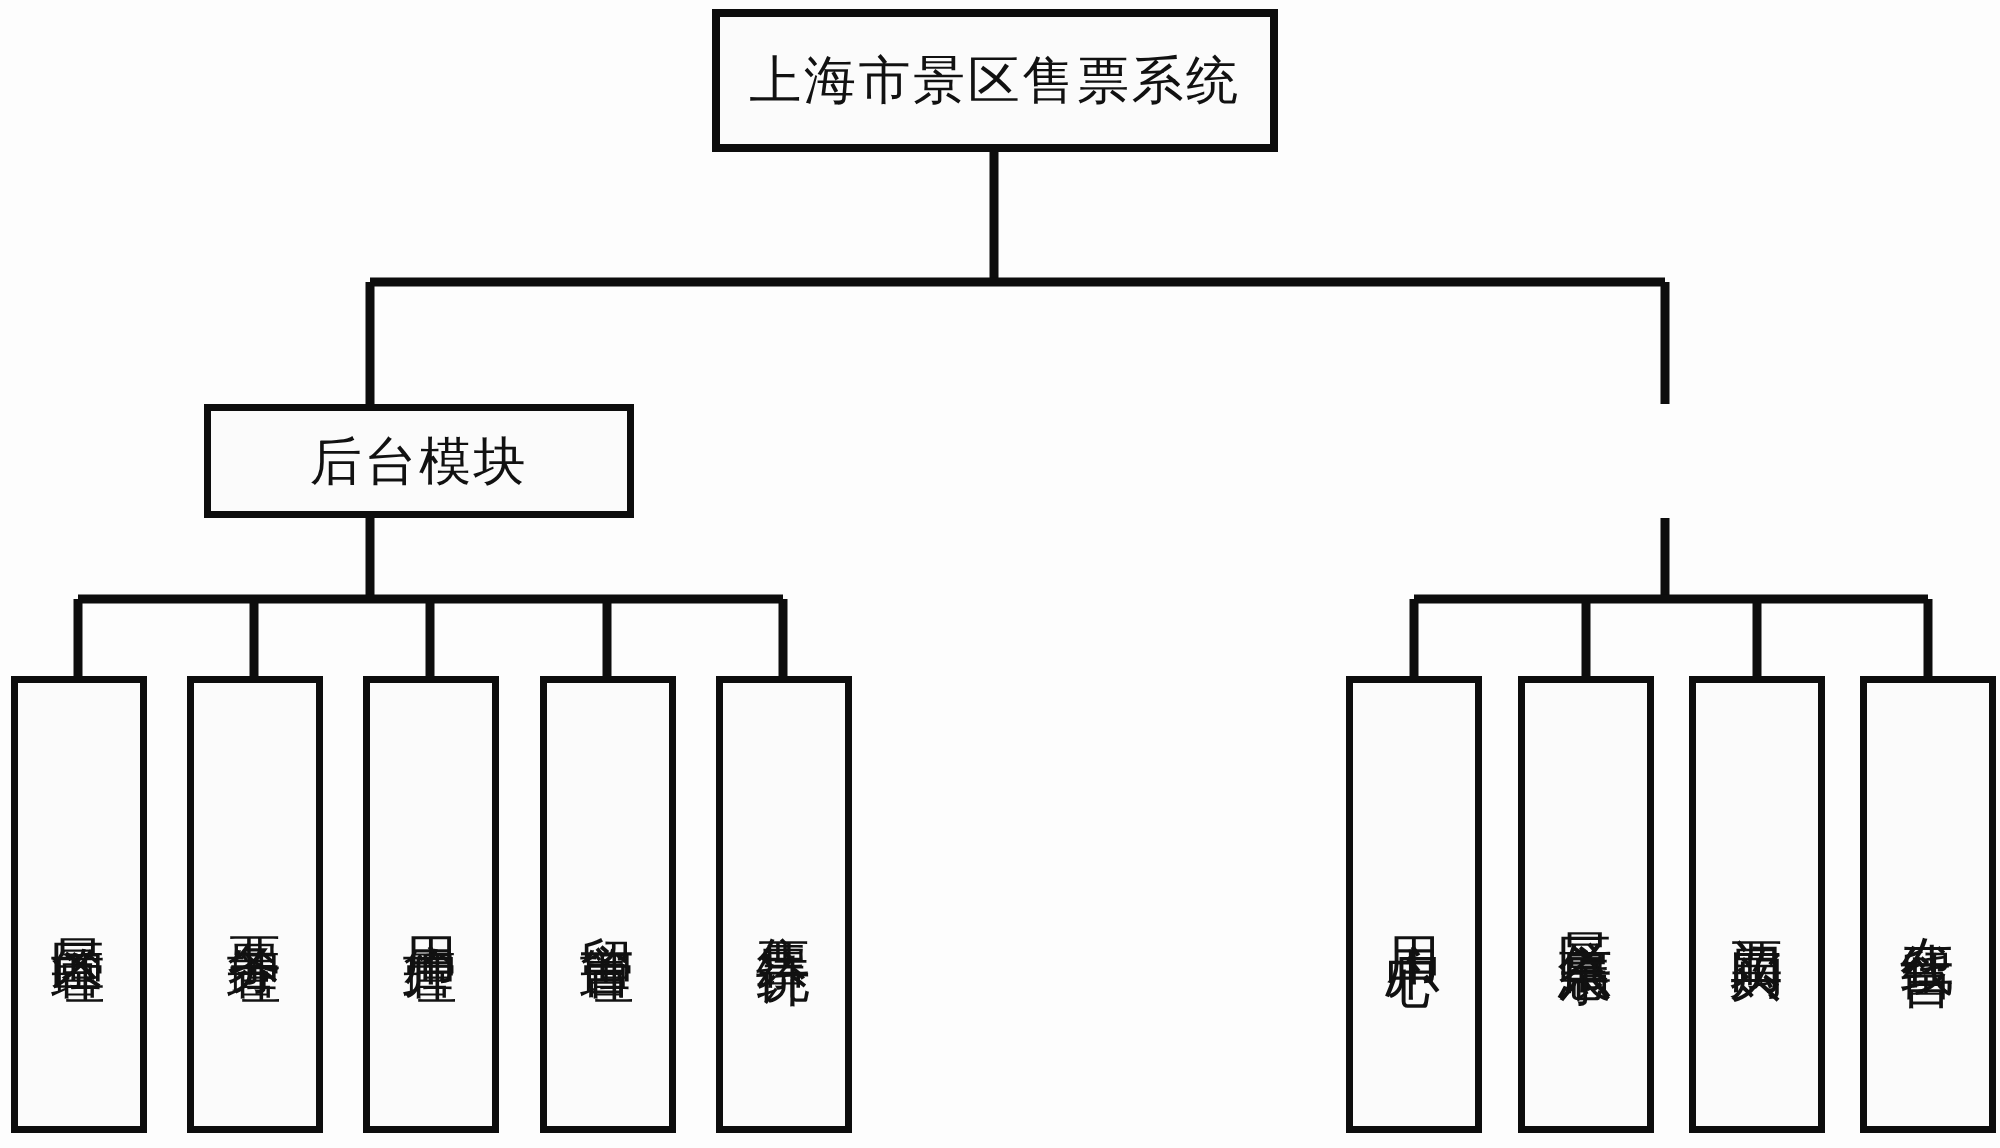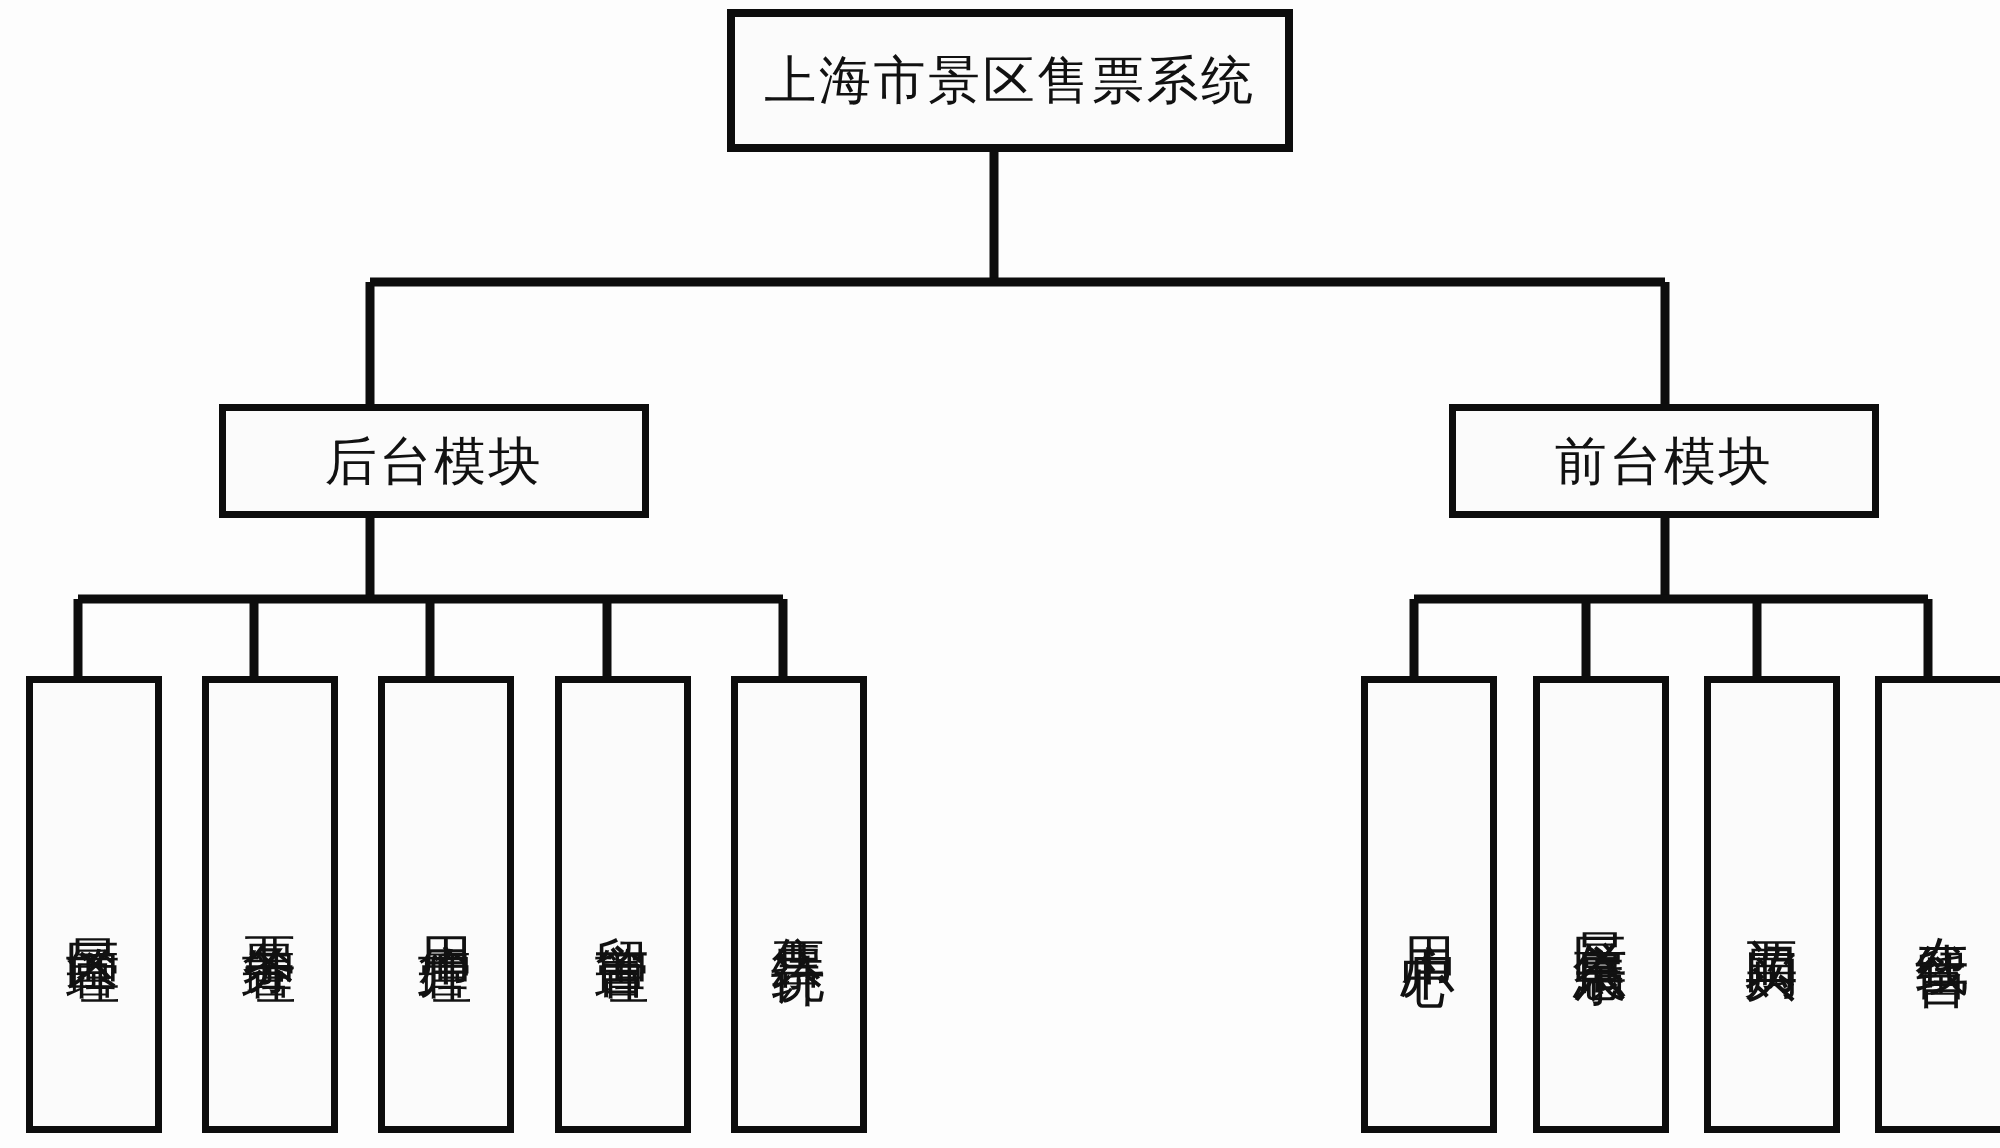--- a/index.html
+++ b/index.html
@@ -30,21 +30,20 @@
   .node {
     position: absolute;
     box-sizing: border-box;
     background: #fbfbfb;
     border: 7px solid #0d0d0d;
     display: flex;
     align-items: center;
     justify-content: center;
     color: #111111;
     overflow: hidden;
-    margin-left: 15px;
   }
   .node.level-root {
     border-width: 8px;
   }
   .node-label {
     display: block;
     text-align: center;
     letter-spacing: 0.04em;
     line-height: 1.12;
     white-space: pre;
@@ -95,23 +94,20 @@
   </svg>
 
   <div class="node level-root horizontal" style="left:712px; top:9px; width:566px; height:143px;">
     <span class="node-label">上海市景区售票系统</span>
   </div>
 
   <div class="node level-branch horizontal" style="left:204px; top:404px; width:430px; height:114px;">
     <span class="node-label">后台模块</span>
   </div>
 
-  <div class="node level-branch horizontal" style="left:1434px; top:404px; width:430px; height:114px;">
-    <span class="node-label">前台模块</span>
-  </div>
 
   <div class="node level-leaf vertical" style="left:11px; top:676px; width:136px; height:457px;">
     <span class="node-label">景区管理</span>
   </div>
 
   <div class="node level-leaf vertical" style="left:187px; top:676px; width:136px; height:457px;">
     <span class="node-label">票务管理</span>
   </div>
 
   <div class="node level-leaf vertical" style="left:363px; top:676px; width:136px; height:457px;">

